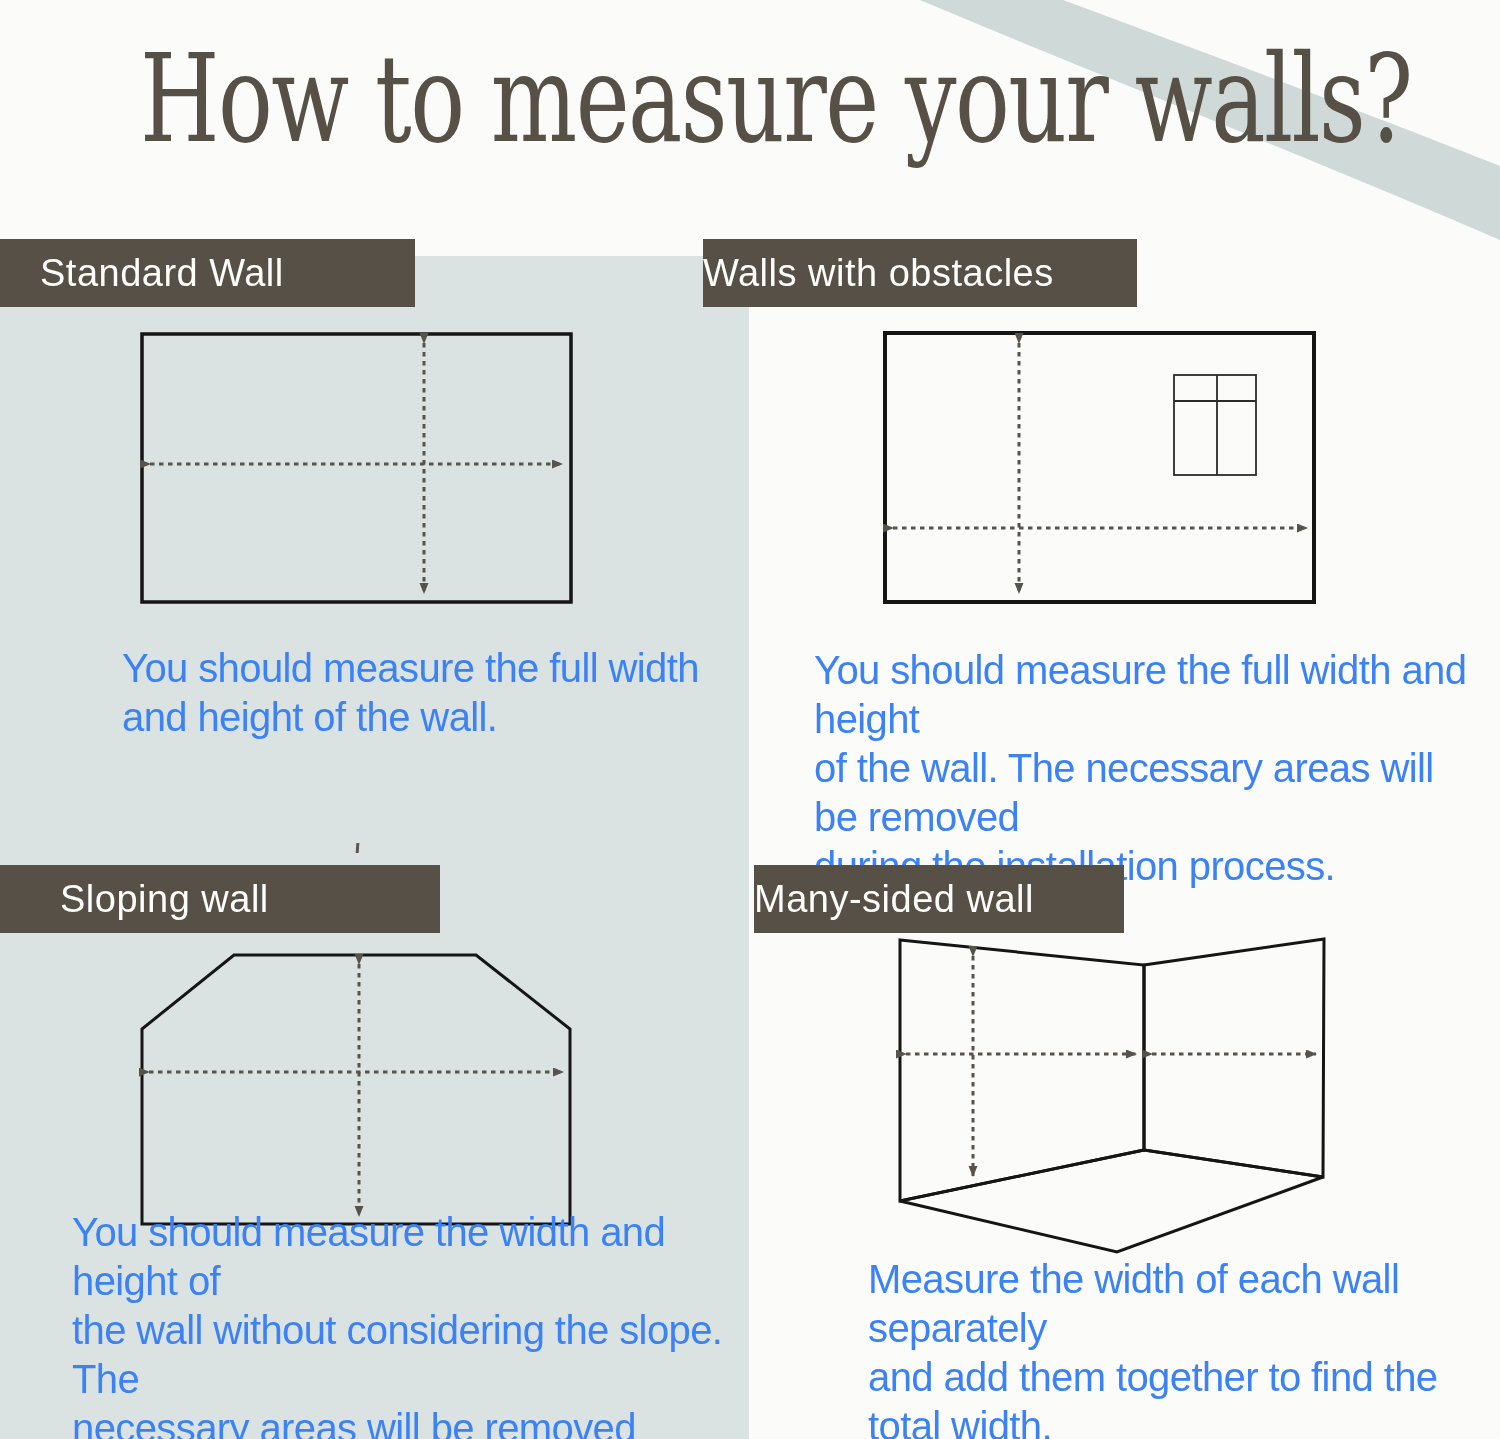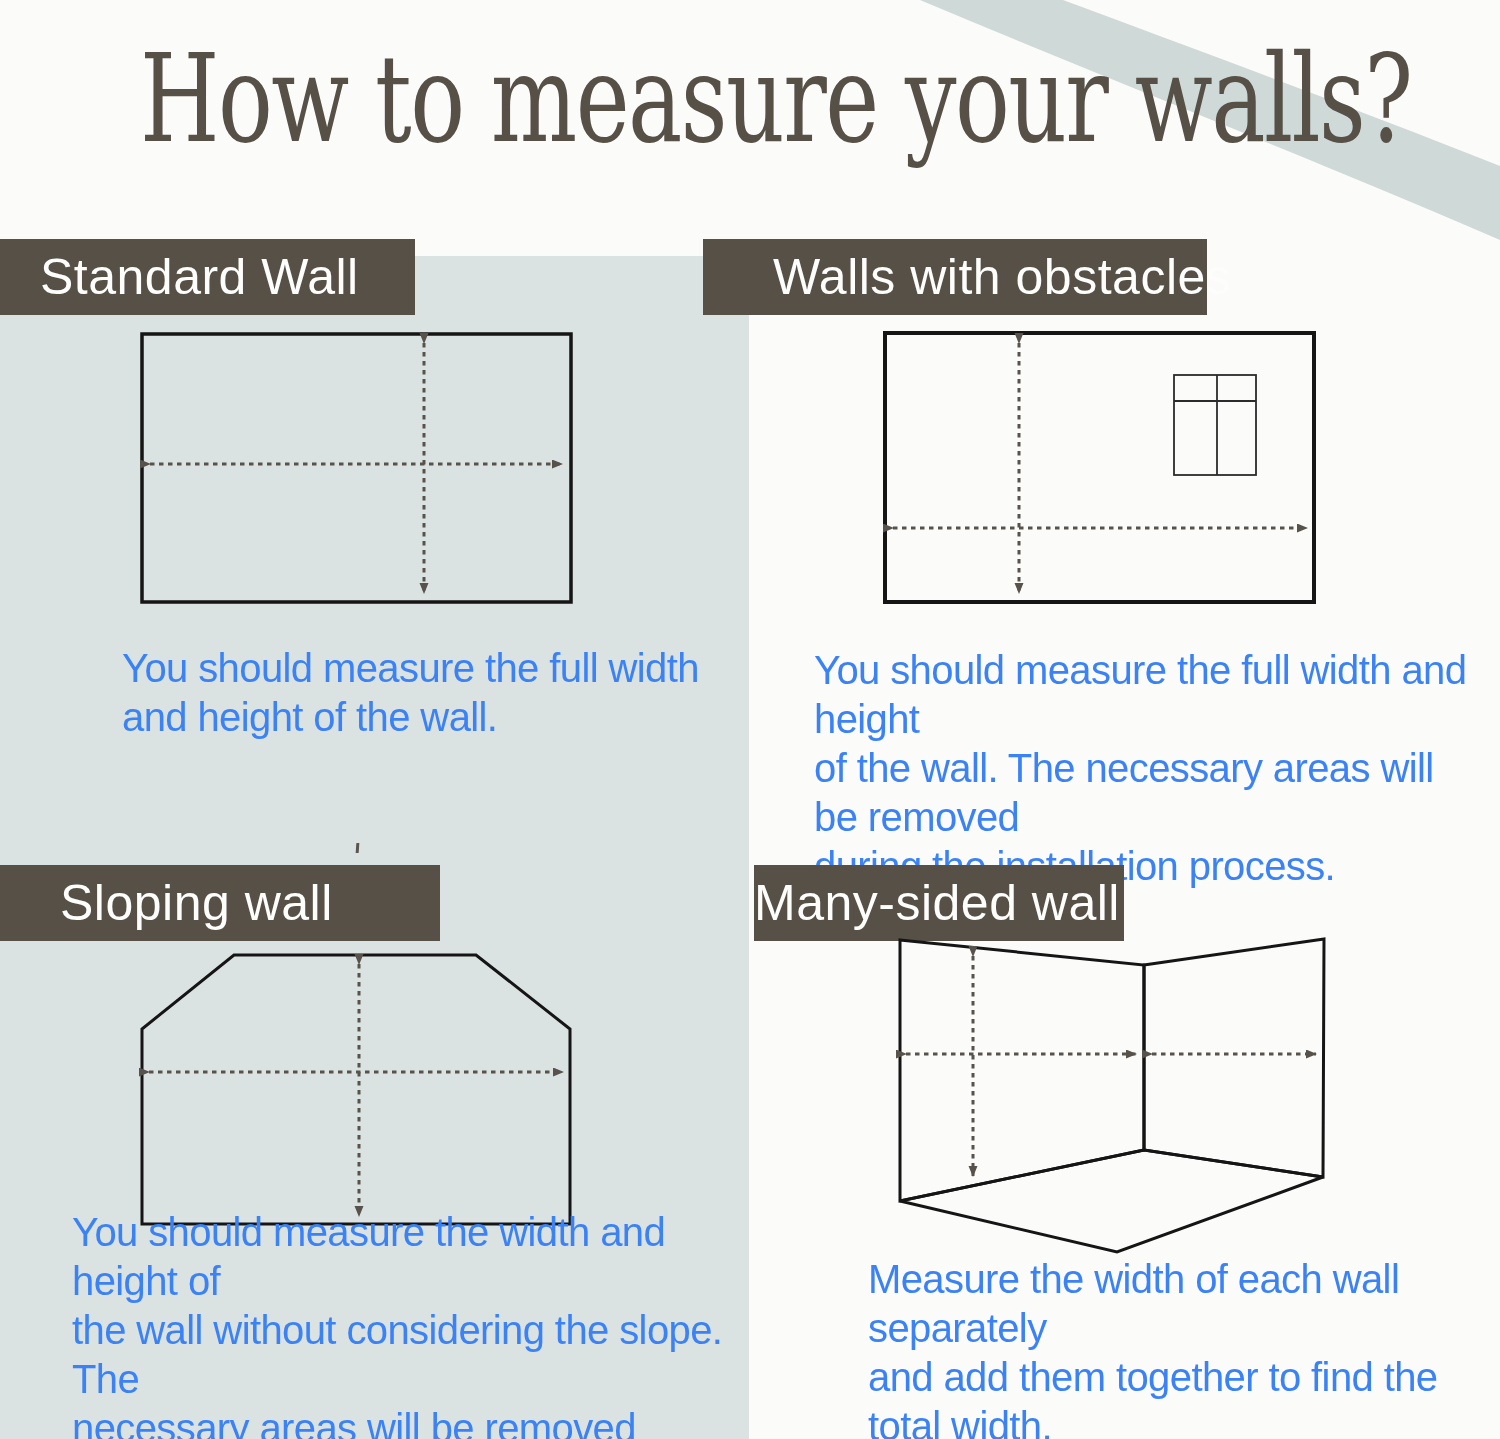--- a/index.html
+++ b/index.html
@@ -23,29 +23,29 @@
     transform-origin:0 0;
   }
   
   .left-panel{
     left:0;top:256px;width:749px;height:1183px;
     background:#dbe2e2;
   }
   
   .bar{
     background:#575047;
-    height:76px;
+    height:68px;
     display:flex;align-items:center;
     color:#fdfdfc;
-    font-size:50px;
+    font-size:38px;
     letter-spacing:0.5px;
     white-space:nowrap;
   }
   .bar-standard{left:0;top:239px;width:375px;padding-left:40px;}
-  .bar-obstacles{left:703px;top:239px;width:434px;padding-left:70px;}
+  .bar-obstacles{left:703px;top:239px;width:434px;}
   .bar-sloping{left:0;top:865px;width:380px;padding-left:60px;align-items:center;}
   .bar-many{left:754px;top:865px;width:370px;}
   
   .desc{
     color:#3b82f6;
     font-size:40px;
     line-height:49px;
     letter-spacing:-0.6px;
     white-space:pre-line;
   }

